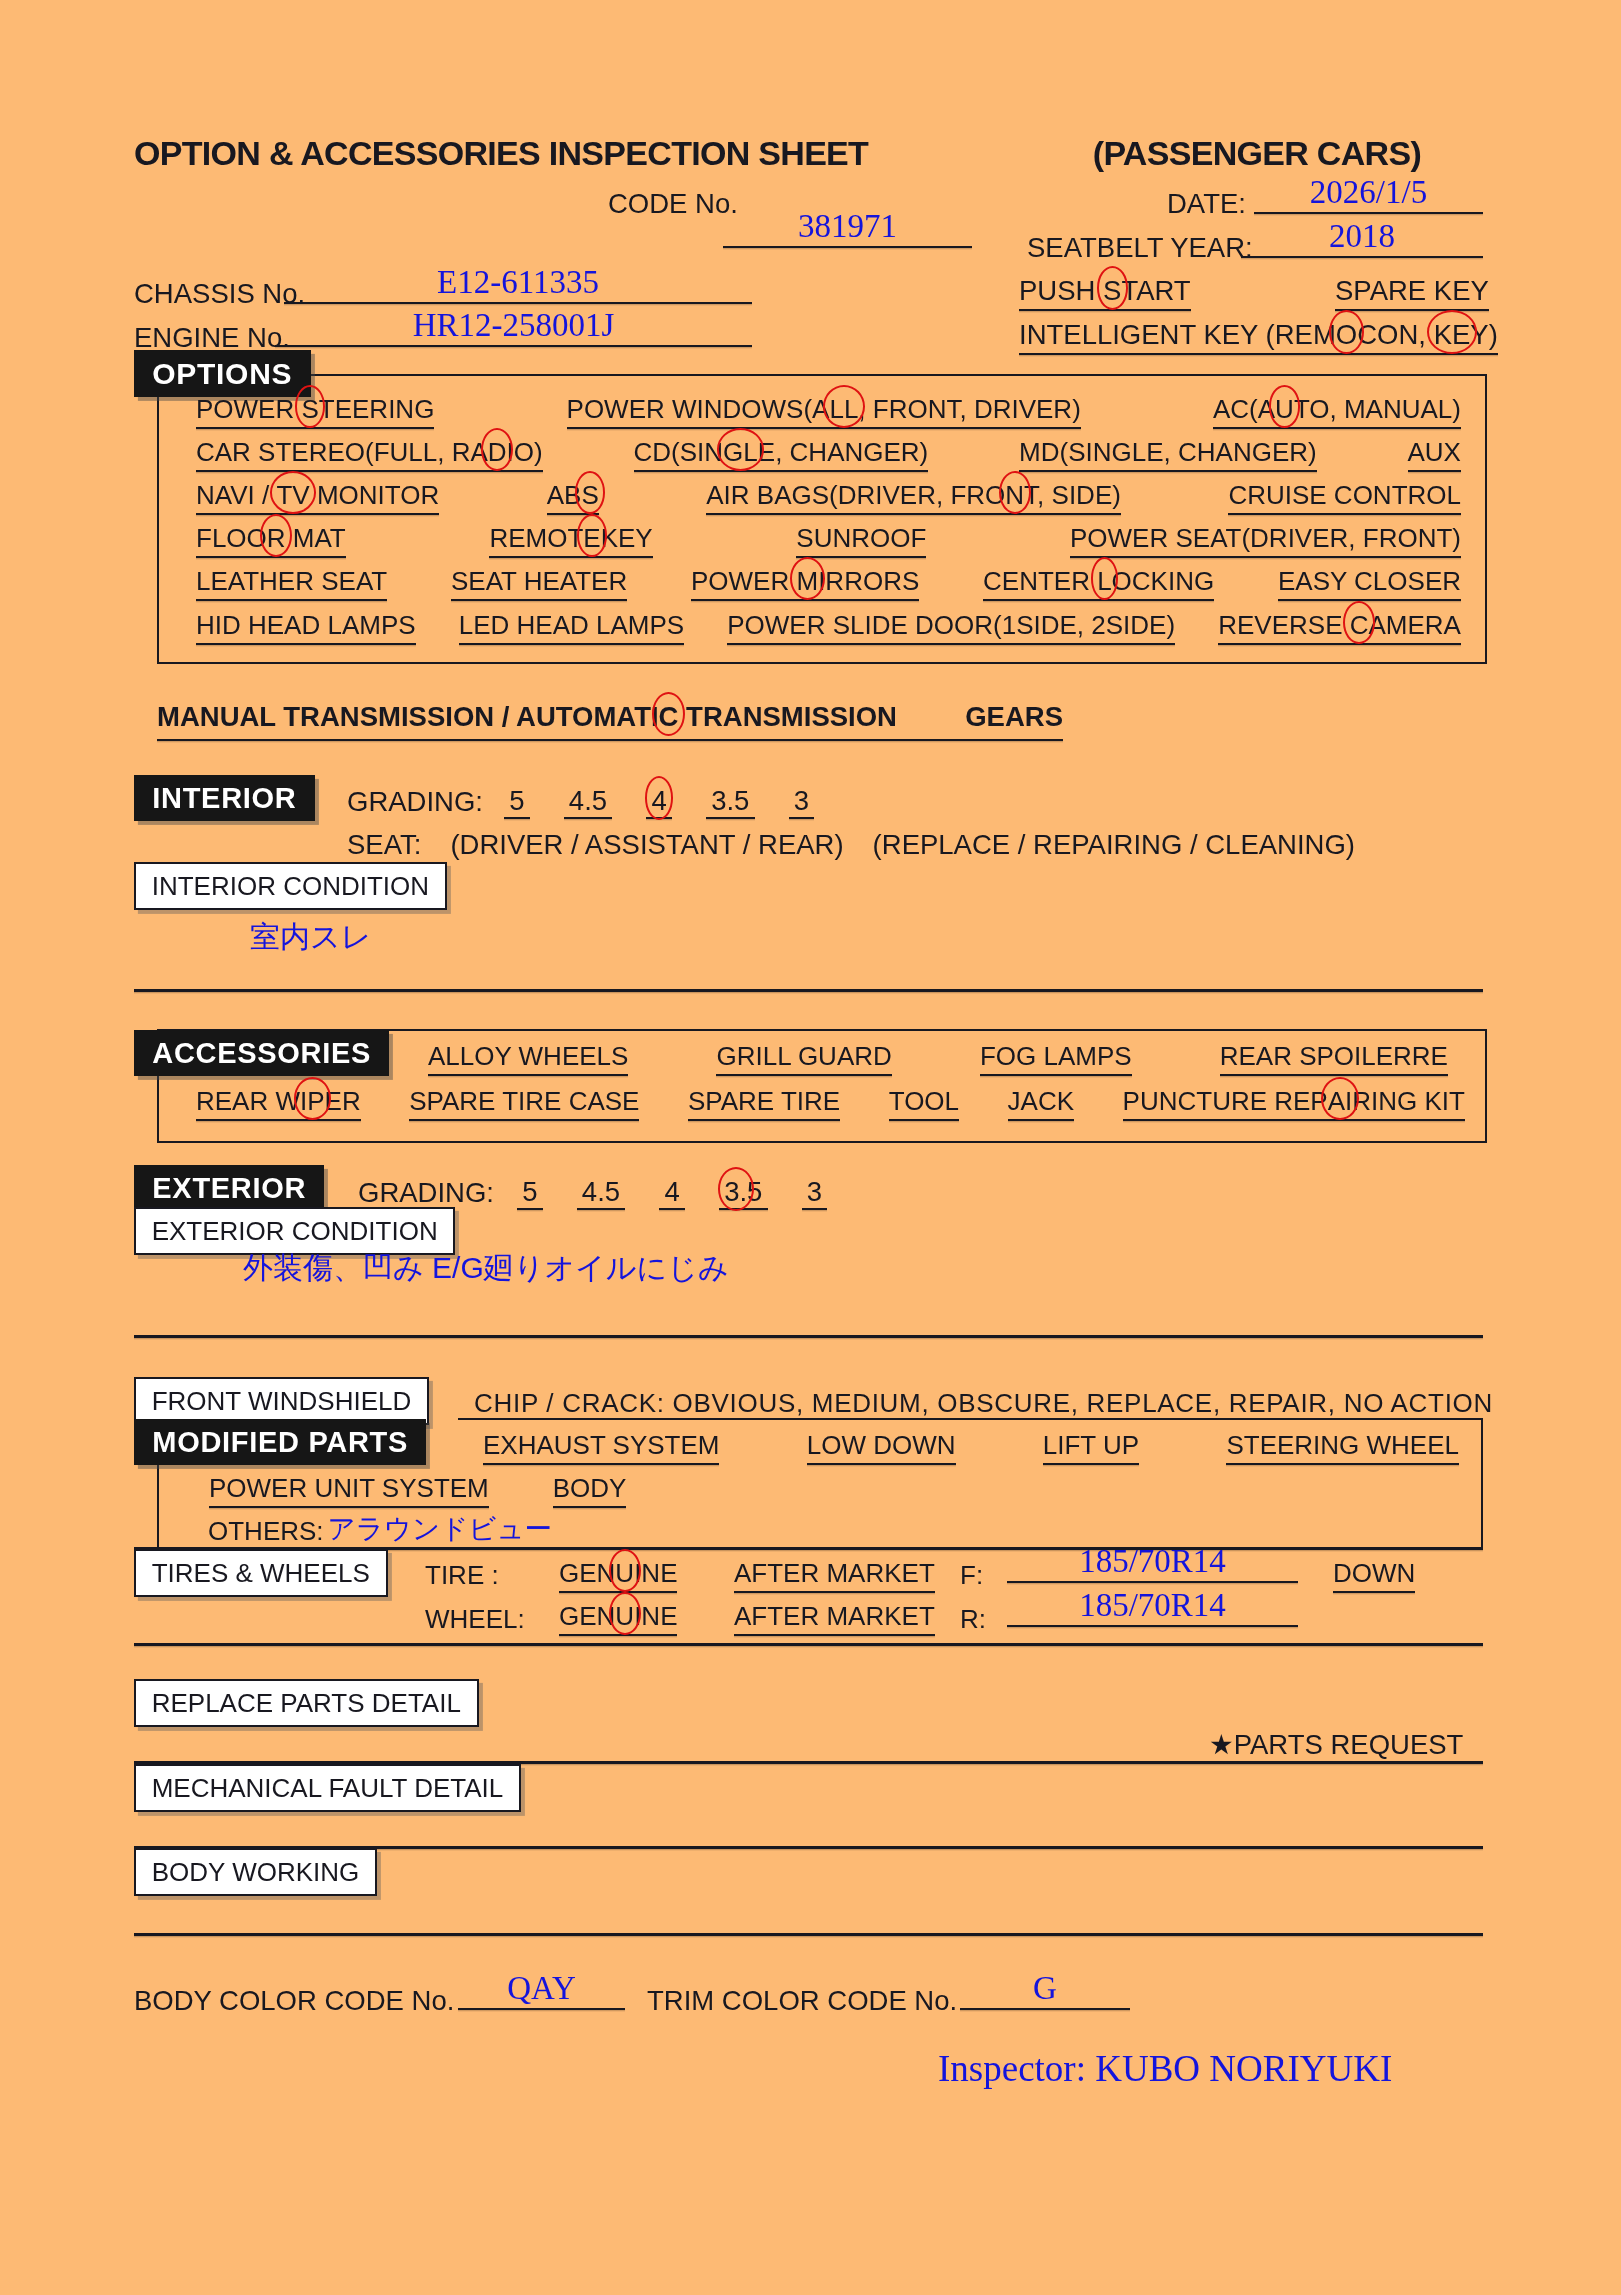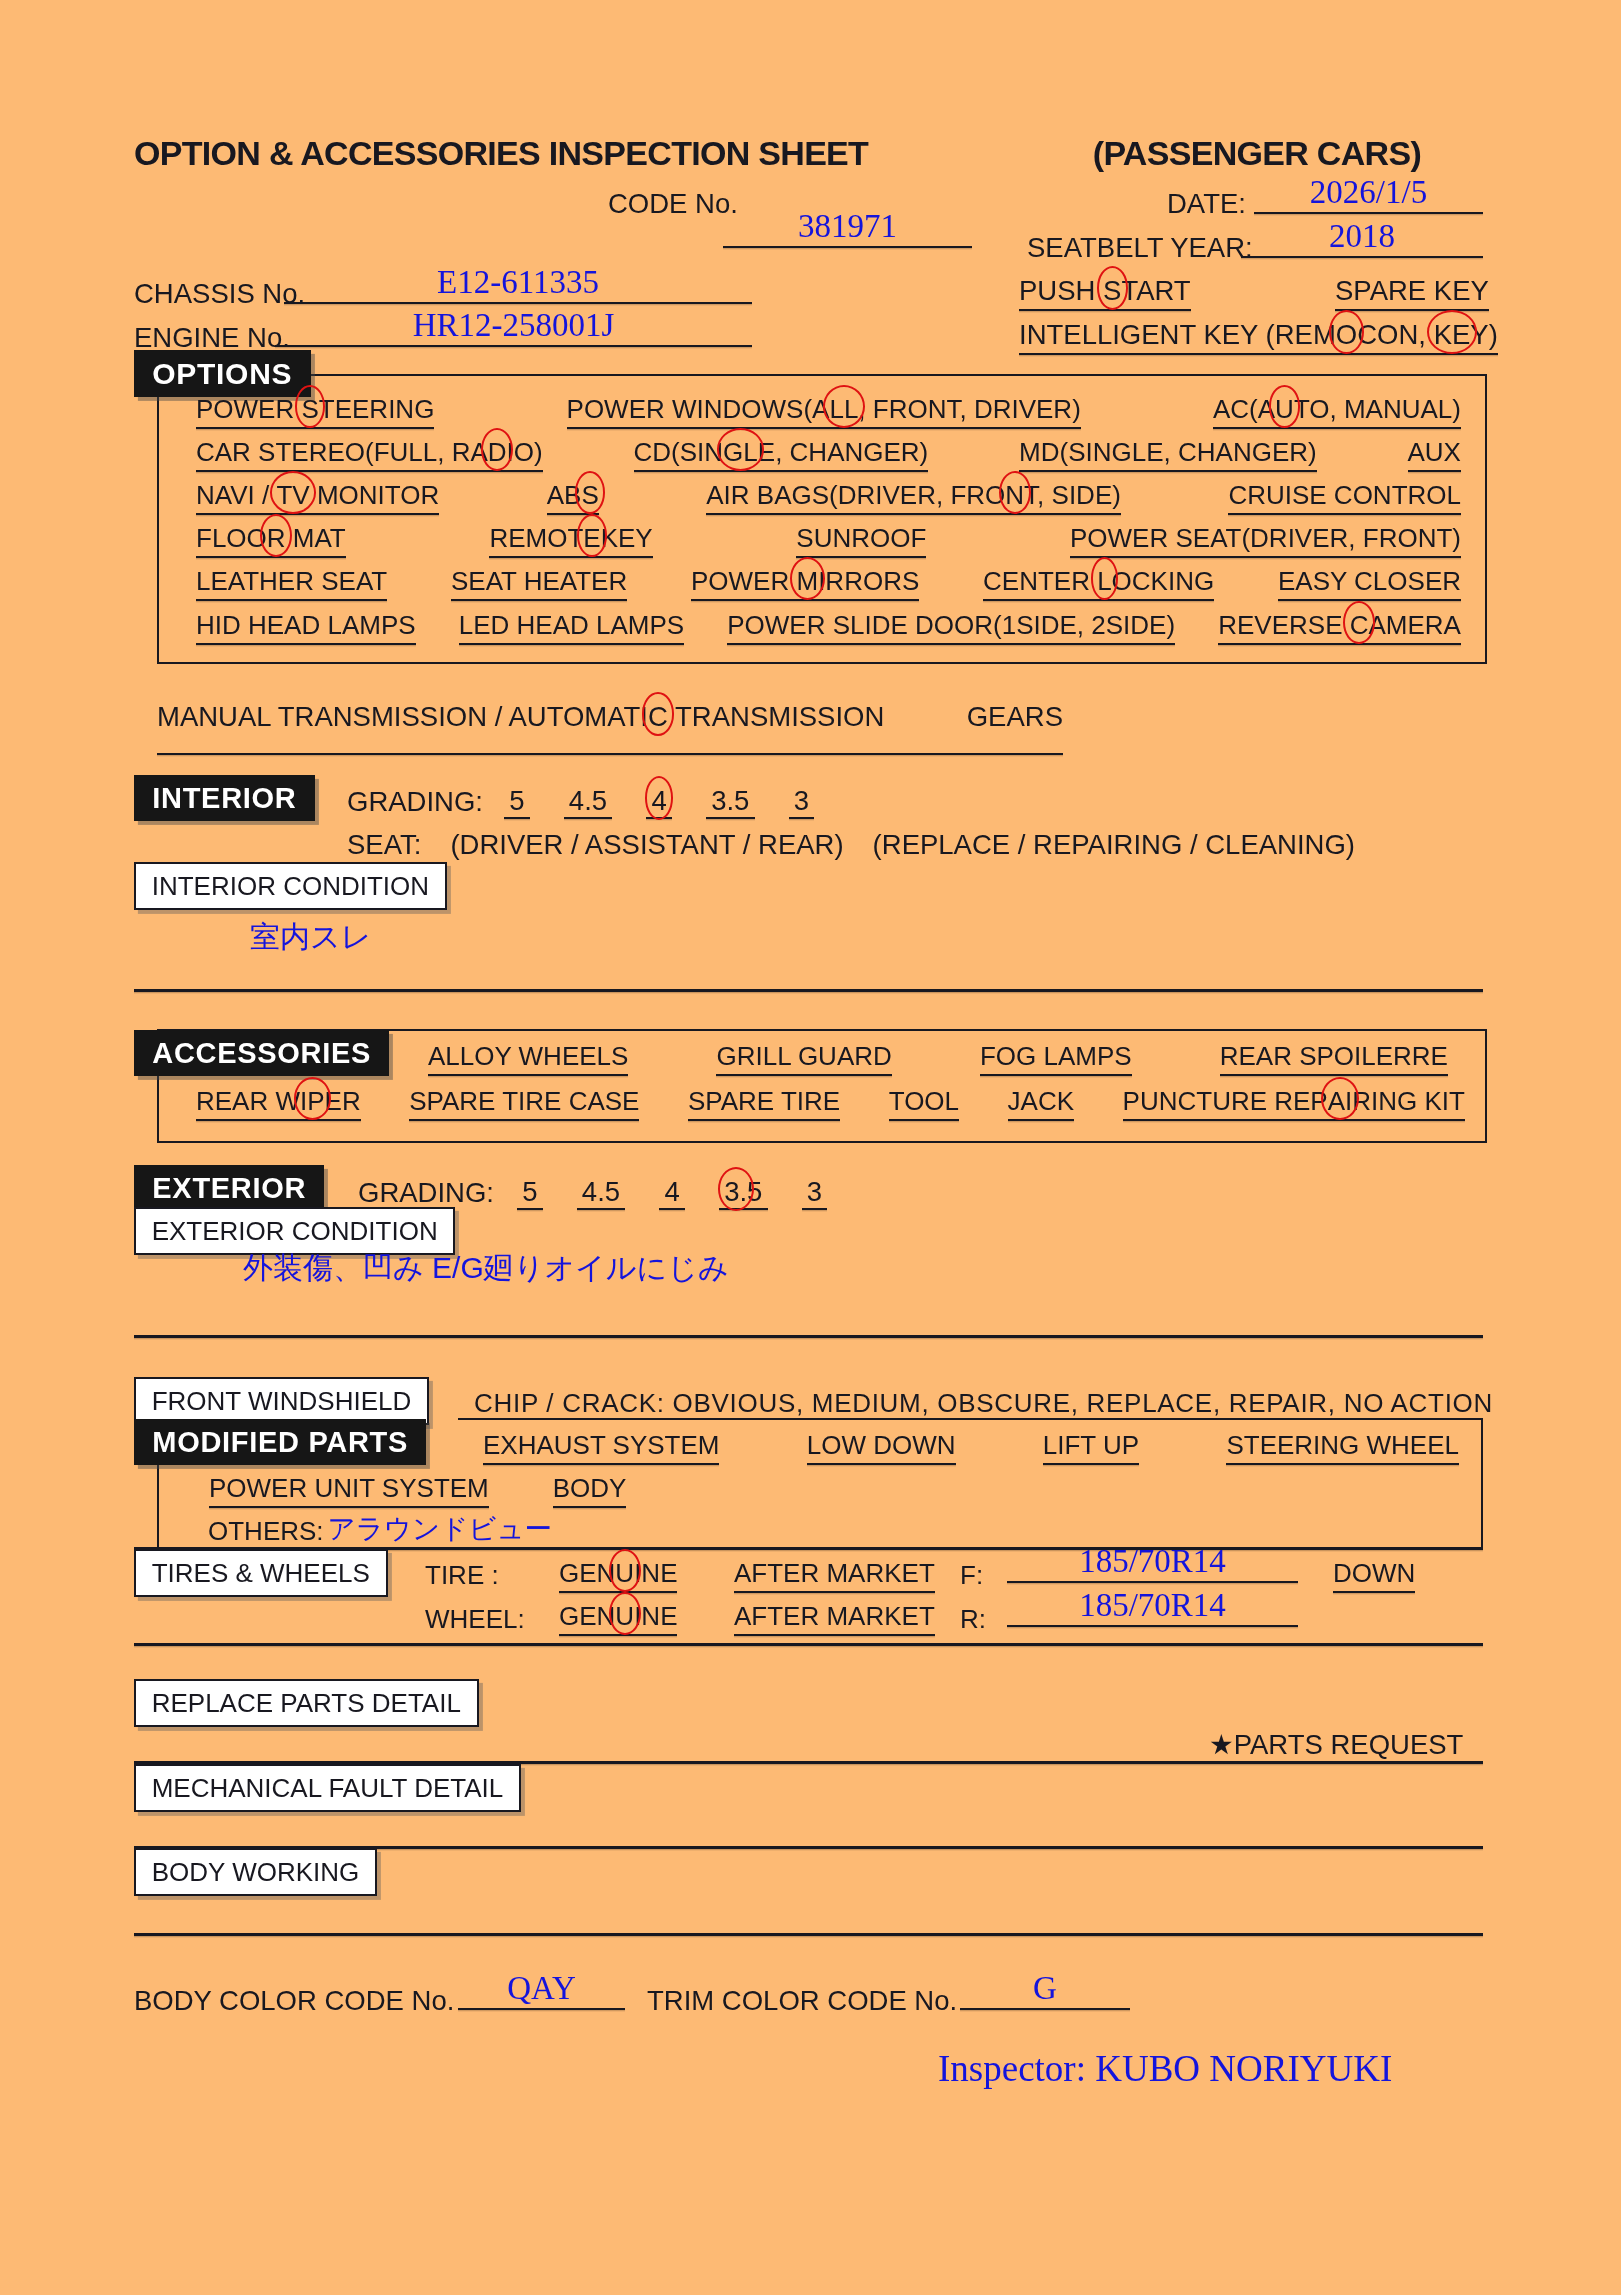--- a/index.html
+++ b/index.html
@@ -50,21 +50,21 @@
   .vline{position:absolute;width:2px;background:var(--ink);}
   .hline{position:absolute;height:2px;background:var(--ink);}
   .circ{position:relative;display:inline-block;}
   .circ::after{
     content:"";position:absolute;
     left:-6.5px;right:-6.5px;top:-9.2px;bottom:-2.6px;
     border:2.6px solid var(--red);border-radius:50%;
     pointer-events:none;
   }
   .seatline{display:flex;gap:29px;}
-  .trans-wrap{display:flex;align-items:flex-end;border-bottom:2.6px solid var(--ink);padding-bottom:20px;box-shadow:0 1.3px 0 rgba(0,0,0,.18);}
+  .trans-wrap{display:flex;align-items:flex-end;border-bottom:2.6px solid var(--ink);padding-bottom:6px;box-shadow:0 1.3px 0 rgba(0,0,0,.18);font-weight:bold;}
   .trans-wrap .spacer{flex:1;}
   .insp{font-size:37px;}
 </style>
 </head>
 <body>
 
 <div class="sheet">
 
   <div class="abs title-row" style="left:134px;top:134px;width:1349px;">
     <span class="title">OPTION &amp; ACCESSORIES INSPECTION SHEET</span>

